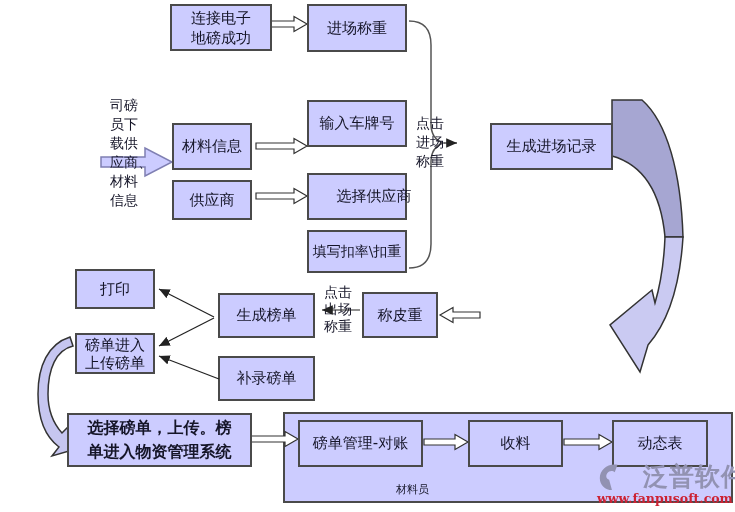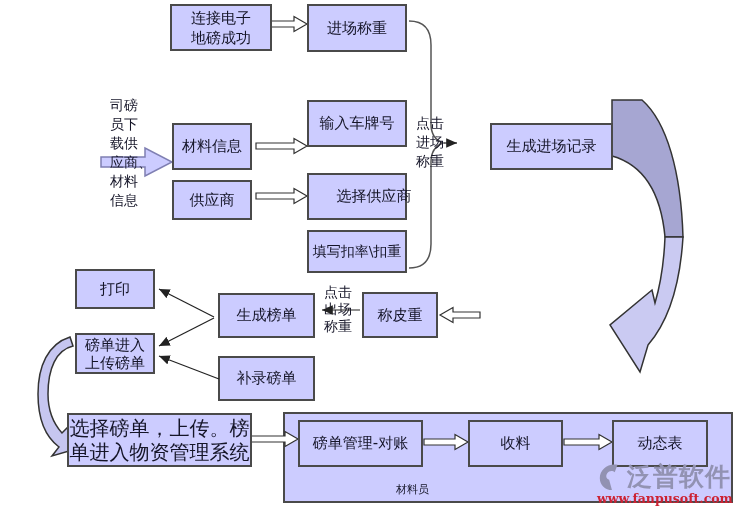--- a/index.html
+++ b/index.html
@@ -20,21 +20,21 @@
   }
   .flabel{
     position:absolute;z-index:2;font-size:14px;line-height:19px;
     color:#151528;white-space:nowrap;
   }
   svg.layer{position:absolute;left:0;top:0;z-index:1;pointer-events:none;}
   svg.layer-top{position:absolute;left:0;top:0;z-index:3;pointer-events:none;}
   #watermark{
     position:absolute;left:597px;top:460px;z-index:2;width:138px;
   }
-  #watermark .brandrow{display:flex;align-items:center;gap:2px;}
+  #watermark .brandrow{display:flex;align-items:center;gap:18px;}
   #watermark .brand{
     font-size:25px;font-weight:bold;color:#9292b2;letter-spacing:1px;white-space:nowrap;
   }
   #watermark .url{
     font-family:"DejaVu Serif",serif;font-size:12.5px;font-weight:bold;
     color:#cc2233;white-space:nowrap;margin-top:-2px;
   }
 </style>
 </head>
 <body>
@@ -126,21 +126,21 @@
 
   <div class="box" style="left:362px;top:292px;width:76px;height:46px;">
     <div class="ln">称皮重</div>
   </div>
 
 
   <div class="box" style="left:218px;top:356px;width:97px;height:45px;">
     <div class="ln">补录磅单</div>
   </div>
 
-  <div class="box" style="left:67px;top:413px;width:185px;height:54px;font-size:20px;line-height:24px;">
+  <div class="box" style="left:67px;top:413px;width:185px;height:54px;font-size:16px;line-height:24px;font-weight:bold;">
     <div class="ln">选择磅单，上传。榜</div>
     <div class="ln">单进入物资管理系统</div>
   </div>
 
   <div class="box" style="left:298px;top:420px;width:125px;height:47px;">
     <div class="ln">磅单管理-对账</div>
   </div>
 
   <div class="box" style="left:468px;top:420px;width:95px;height:47px;">
     <div class="ln">收料</div>

